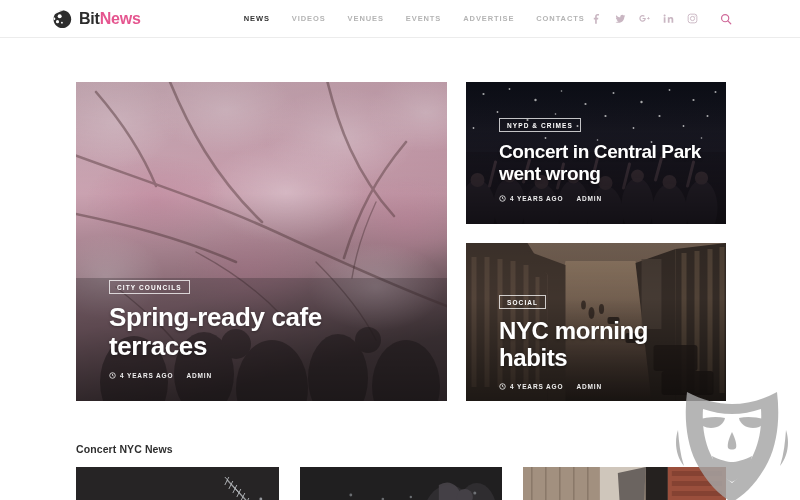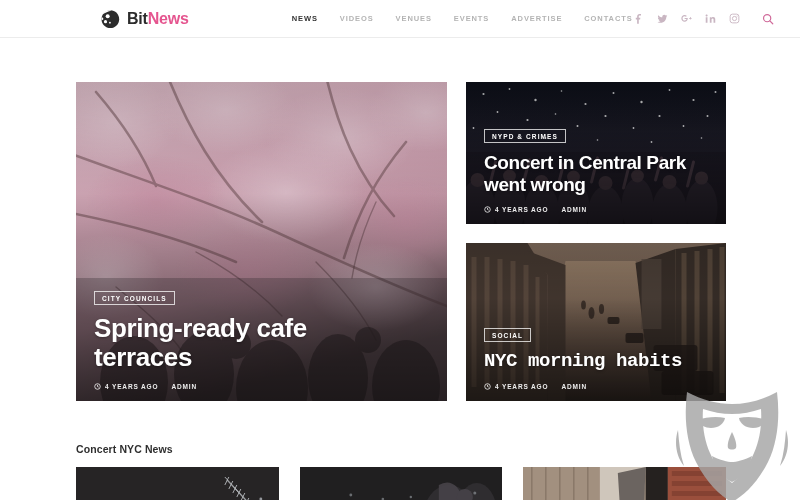--- a/index.html
+++ b/index.html
@@ -17,21 +17,21 @@
     -webkit-font-smoothing: antialiased;
   }
 
   
   .header {
     height: 38px;
     background: #ffffff;
     border-bottom: 1px solid #ececec;
     display: flex;
     align-items: center;
-    padding: 0 68px 0 100px;
+    padding: 0 68px 0 52px;
     position: relative;
   }
 
   .brand {
     display: flex;
     align-items: center;
     gap: 7px;
     cursor: pointer;
   }
   .brand-mark {
@@ -132,22 +132,22 @@
     inset: 0;
     background: linear-gradient(to bottom,
                 rgba(0,0,0,0.18) 0%,
                 rgba(0,0,0,0.10) 35%,
                 rgba(0,0,0,0.42) 78%,
                 rgba(0,0,0,0.58) 100%);
   }
 
   .card-content {
     position: absolute;
-    left: 0; right: 0; bottom: 0;
-    padding: 0 18px 11px 18px;
+    left: 15px; right: 0; bottom: 0;
+    padding: 0 18px 22px 18px;
   }
   .card-bottom .card-content { padding-bottom: 11px; }
 
   .badge {
     display: inline-block;
     border: 1px solid rgba(255,255,255,0.75);
     color: #ffffff;
     font-size: 6.5px;
     font-weight: bold;
     letter-spacing: 1.1px;
@@ -161,21 +161,21 @@
   .card-title {
     color: #ffffff;
     font-weight: bold;
     line-height: 1.12;
     letter-spacing: -0.4px;
     text-shadow: 0 1px 3px rgba(0,0,0,0.35);
     margin-bottom: 11px;
   }
   .card-big    .card-title { font-size: 26px; max-width: 300px; }
   .card-top    .card-title { font-size: 19px; max-width: 240px; }
-  .card-bottom .card-title { font-size: 19px; max-width: 245px; font-family: Liberation Mono, monospace; }
+  .card-bottom .card-title { font-size: 24px; max-width: 245px; }
 
   .card-meta {
     display: flex;
     align-items: center;
     gap: 13px;
     color: rgba(255,255,255,0.92);
     font-size: 6.5px;
     font-weight: bold;
     letter-spacing: 0.85px;
     text-transform: uppercase;

